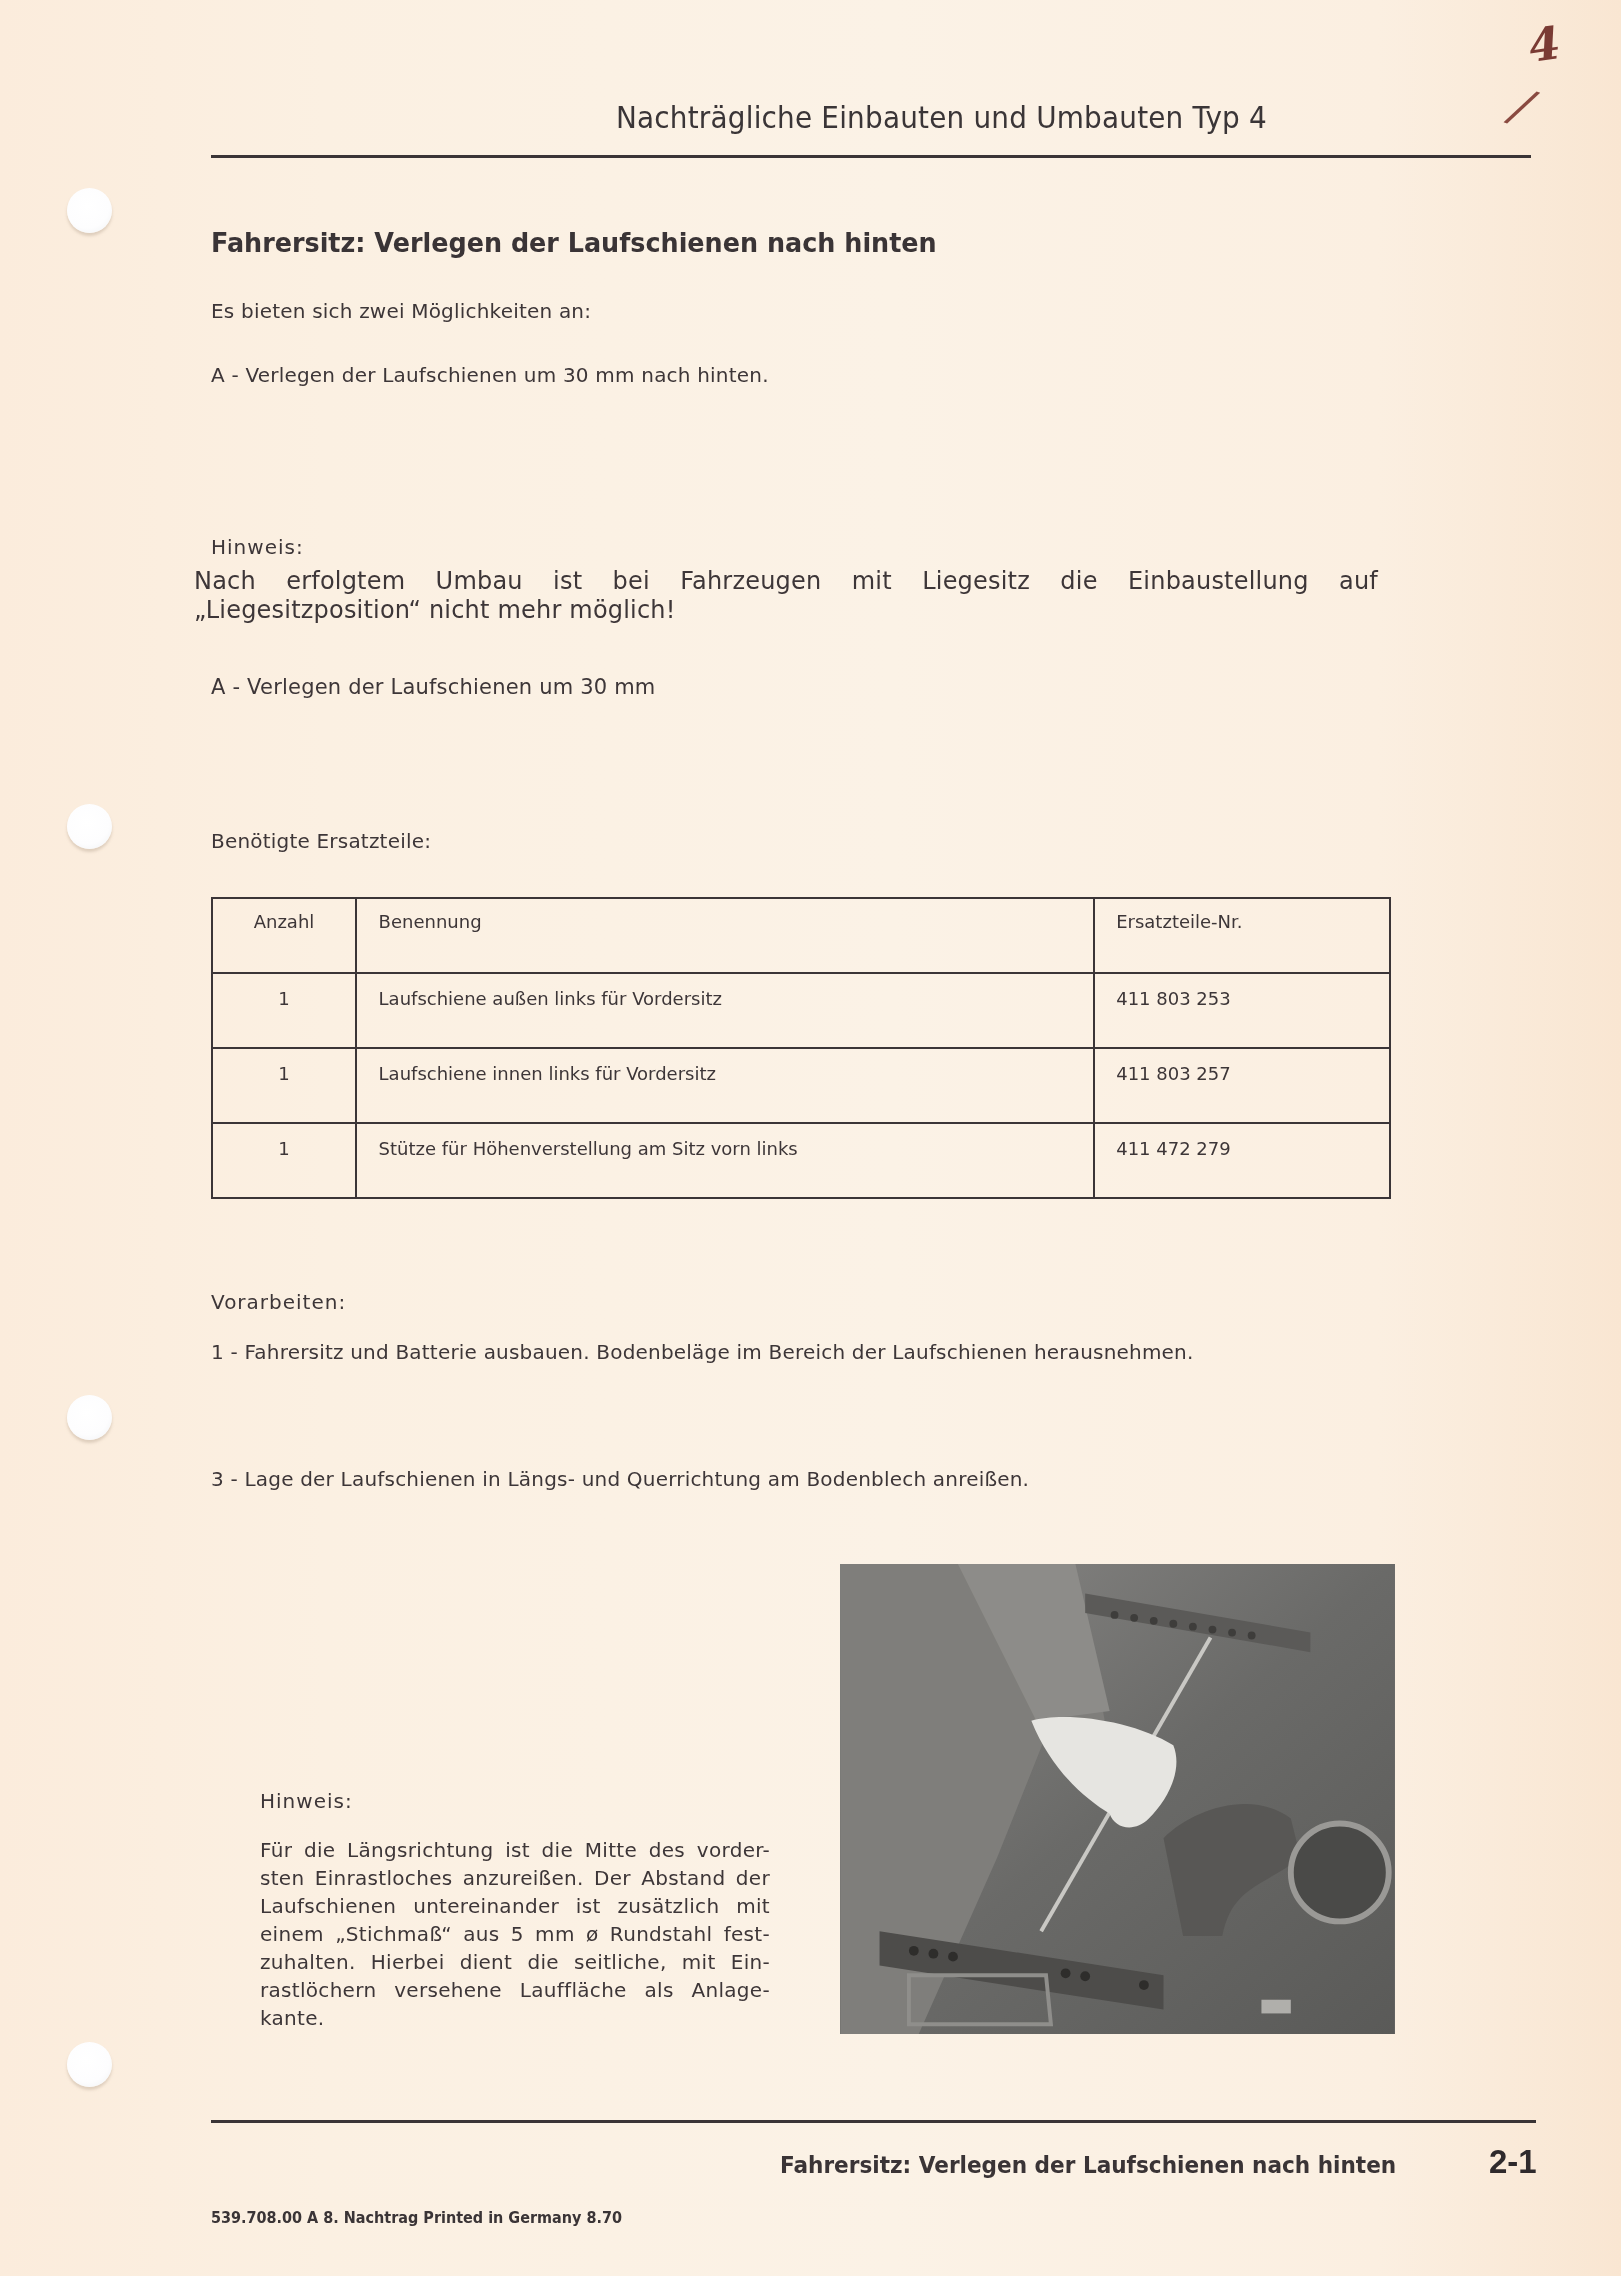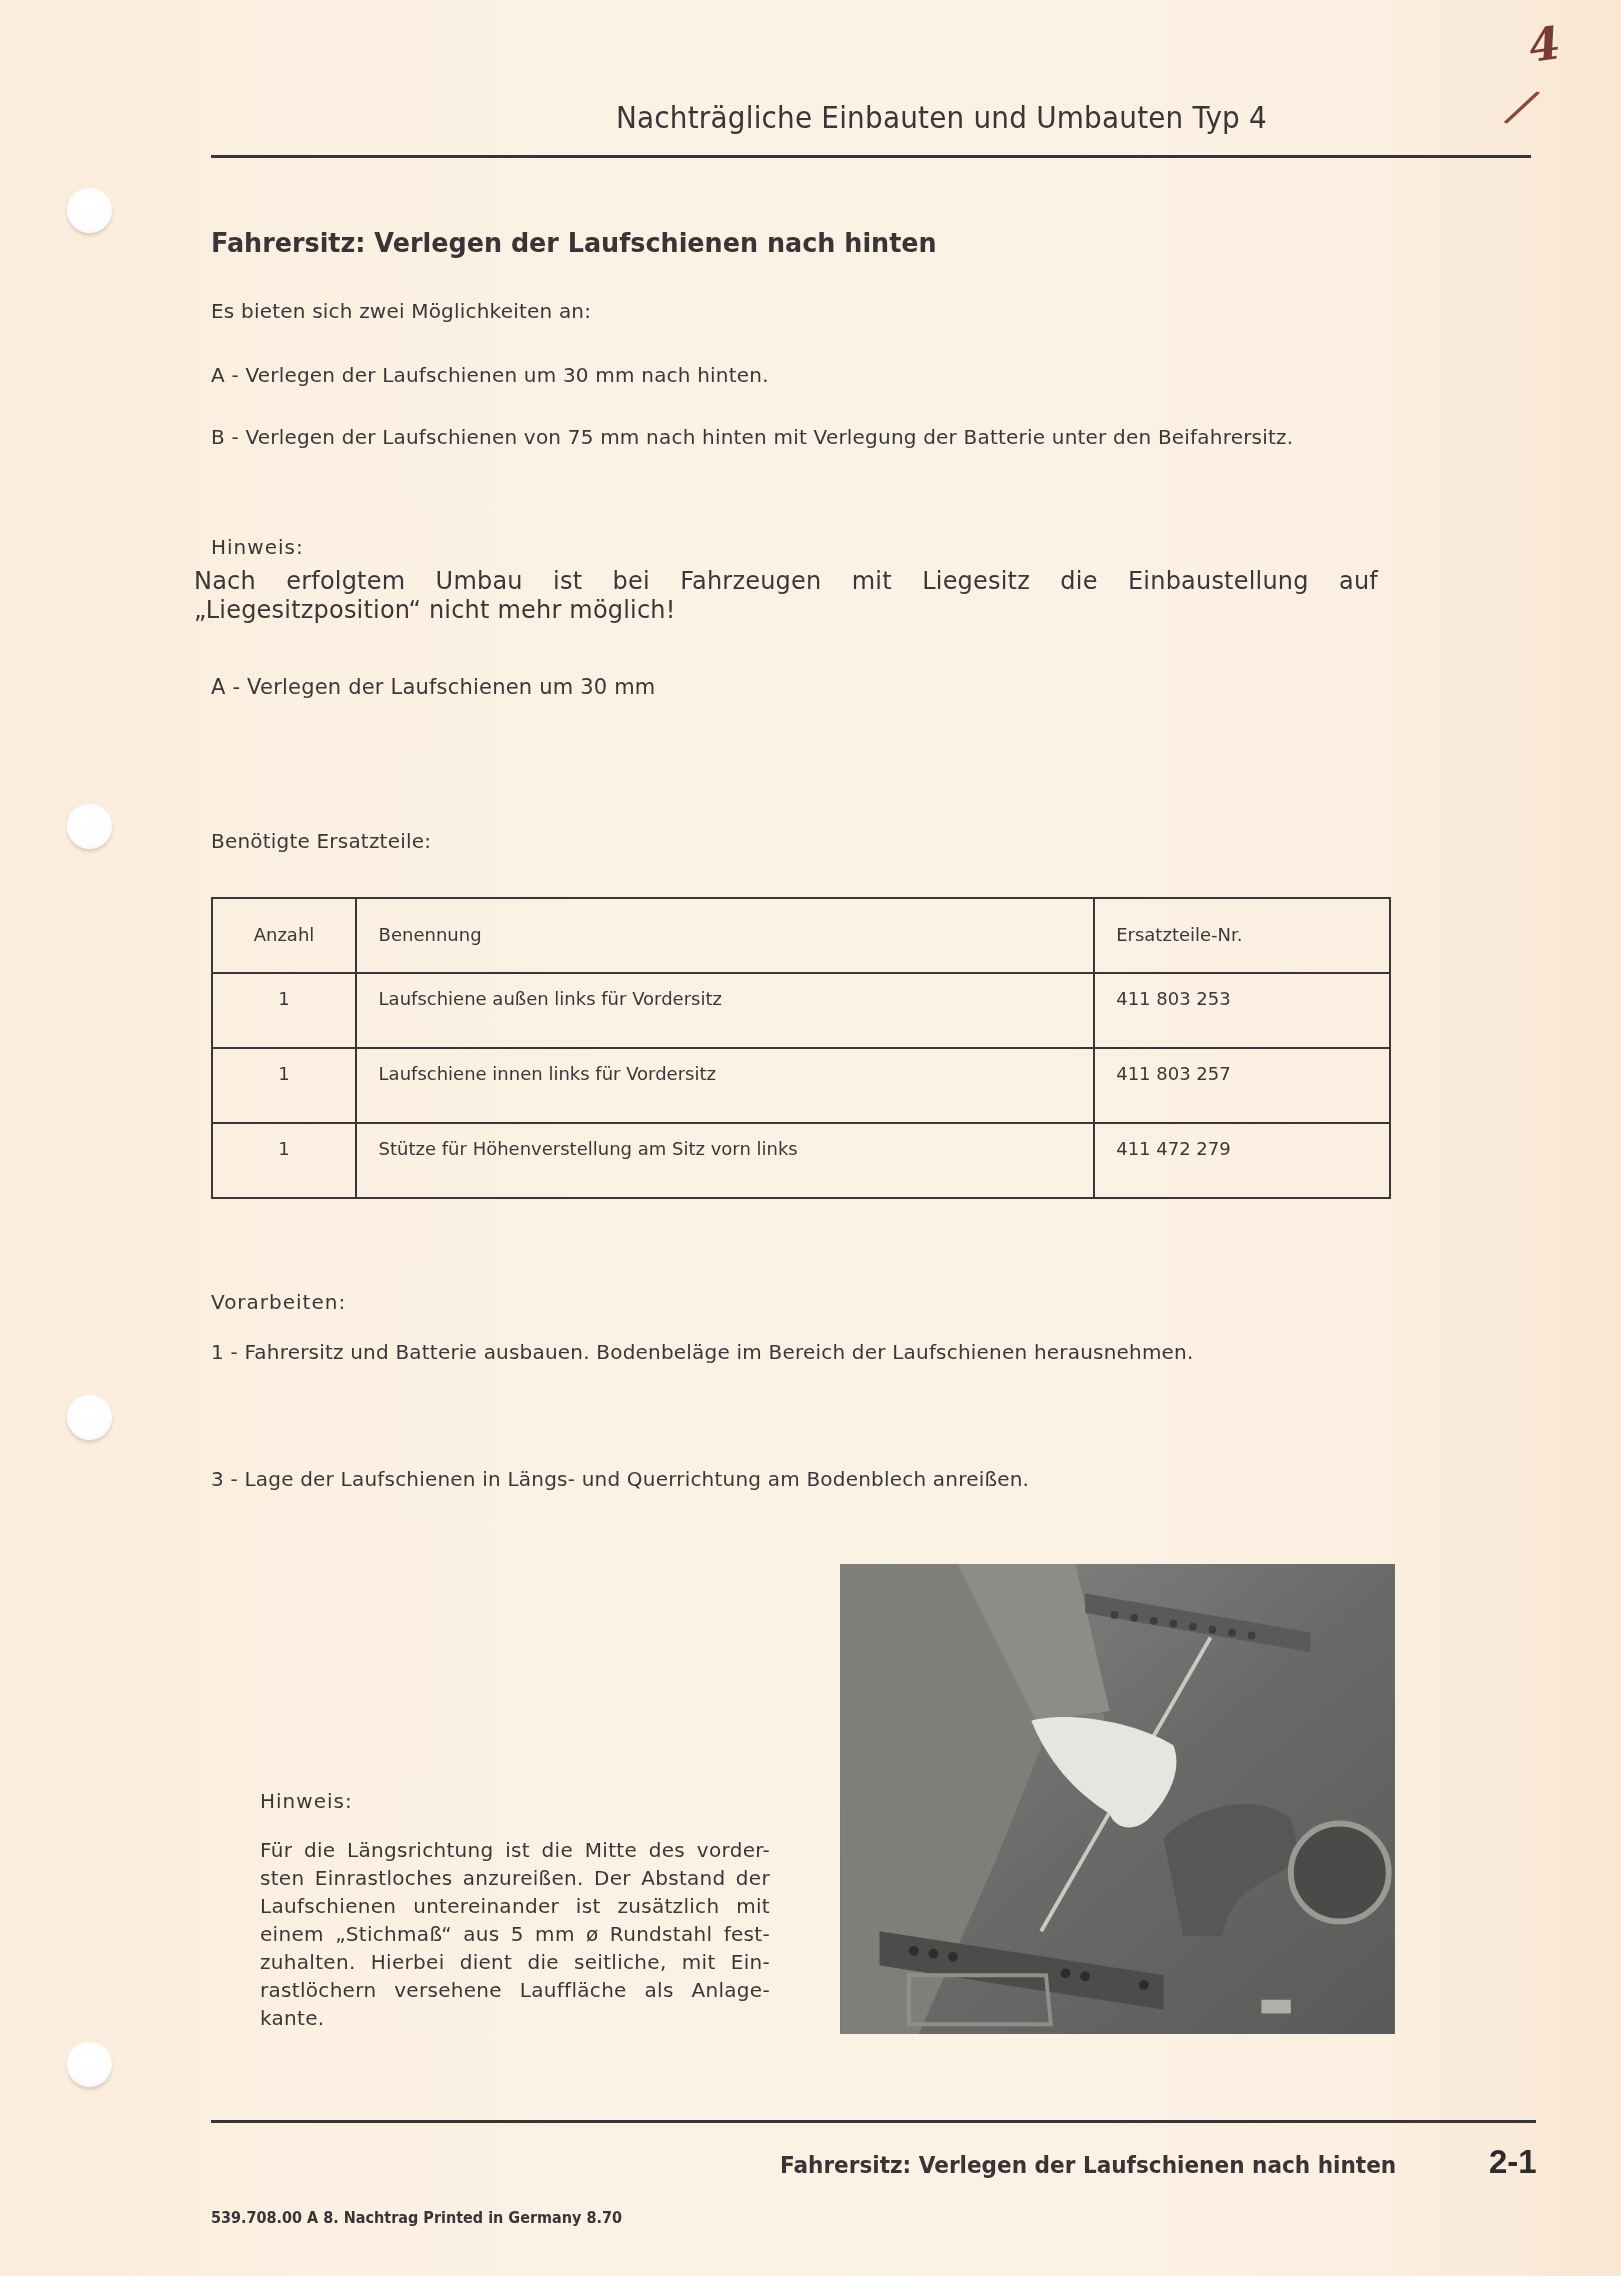--- a/index.html
+++ b/index.html
@@ -52,21 +52,21 @@
     position: absolute; left: 211px; top: 897px; width: 1180px; border-collapse: collapse;
     font-size: 18px; color: #3d3638;
   }
   table.parts td {
     border: 2.9px solid #3b3537; vertical-align: top; padding: 0;
   }
   table.parts tr { height: 75px; }
   table.parts td.c1 { width: 142px; text-align: center; }
   table.parts td.c2 { width: 714px; padding-left: 21.6px; }
   table.parts td.c3 { padding-left: 21.6px; }
-  table.parts td span { display: block; padding-top: 25px; }
+  table.parts td span { display: block; padding-top: 12px; }
   table.parts tr.body-row td span { padding-top: 13.7px; }
   .photo {
     position: absolute; left: 840px; top: 1564px; width: 555px; height: 470px;
     background: #6e6e6c; overflow: hidden;
   }
   .hint-box {
     position: absolute; left: 260px; width: 510px; font-size: 20px; line-height: 28px;
     color: #3d3638; text-align: justify; text-align-last: left; letter-spacing: 0.3px;
   }
   .footer-title {
@@ -94,21 +94,20 @@
 
   <div class="header-title">Nachträgliche Einbauten und Umbauten Typ 4</div>
   <div class="handwritten" style="left:1529px; top:17.6px; font-size:45px; transform:rotate(-8deg);">4</div>
   <div class="handwritten" style="left:1514px; top:78px; font-size:49px; font-weight:400; color:#8a4a40; transform:rotate(20deg);">/</div>
   <div class="rule" style="left:211px; top:155px; width:1320px;"></div>
 
   <div class="h-main">Fahrersitz: Verlegen der Laufschienen nach hinten</div>
 
   <div class="txt" style="top:299px;">Es bieten sich zwei Möglichkeiten an:</div>
   <div class="txt" style="top:363px;">A - Verlegen der Laufschienen um 30 mm nach hinten.</div>
-  <div class="txt" style="top:425px;">B - Verlegen der Laufschienen von 75 mm nach hinten mit Verlegung der Batterie unter den Beifahrersitz.</div>
 
   <div class="txt bold" style="top:522px; letter-spacing:1px;">Hinweis:</div>
   <div class="para" style="top:567px;">Nach erfolgtem Umbau ist bei Fahrzeugen mit Liegesitz die Einbaustellung auf „Liegesitzposition“ nicht mehr möglich!</div>
 
   <div class="txt bold" style="top:662px; font-size:21px;">A - Verlegen der Laufschienen um 30 mm</div>
 
   <div class="txt" style="top:829px;">Benötigte Ersatzteile:</div>
 
   <table class="parts">
     <tbody>

